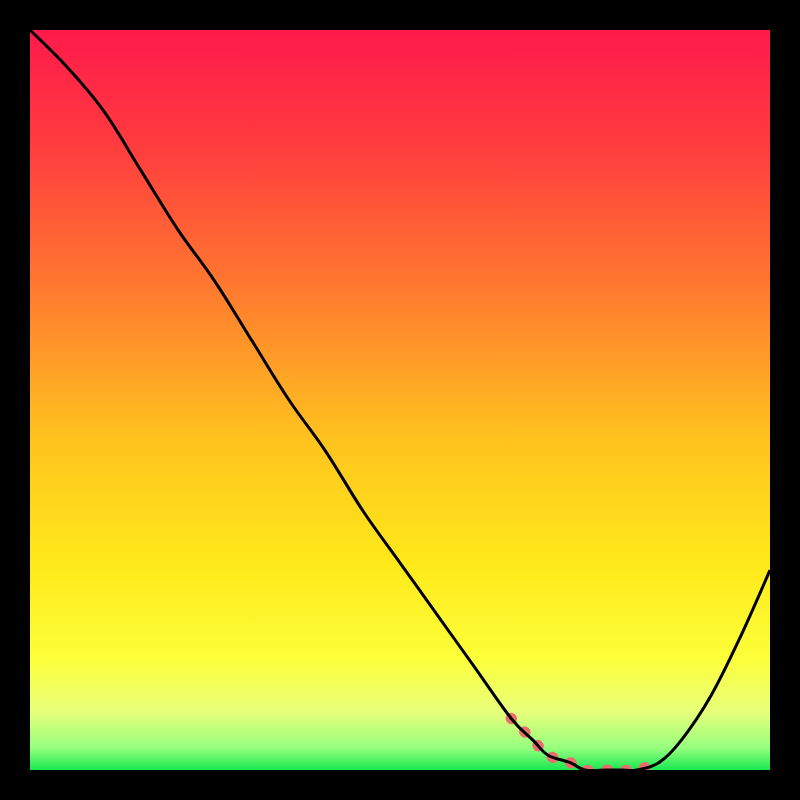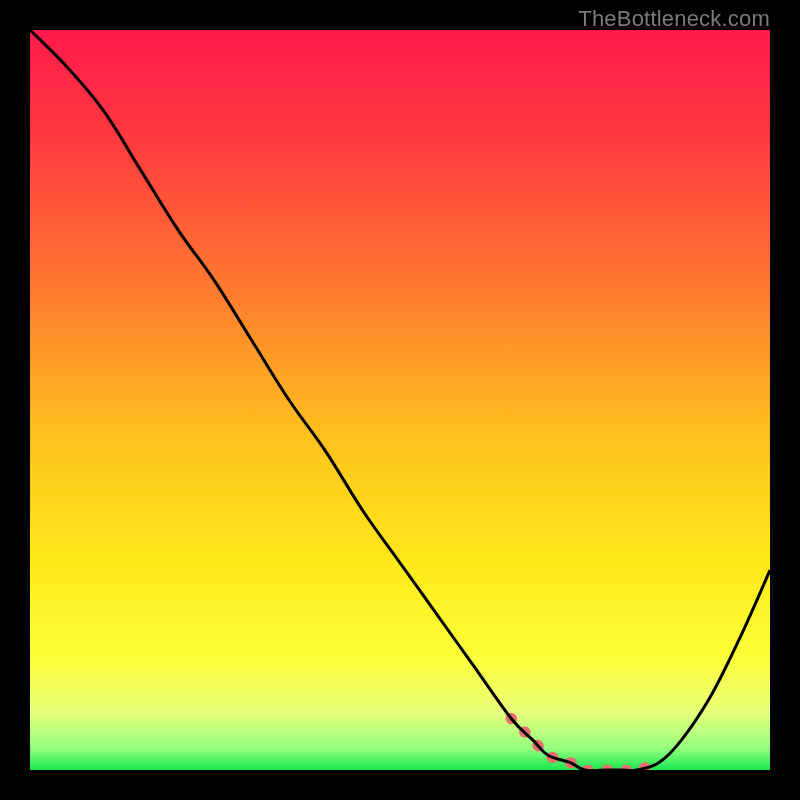--- a/index.html
+++ b/index.html
@@ -85,15 +85,14 @@
       </defs>
       <rect x="0" y="0" width="740" height="740" fill="url(#bg)"></rect>
     </svg>
 
     <svg class="curve" viewBox="0 0 740 740" preserveAspectRatio="none">
       <path id="dotted-path" class="dotted" d="M 481 688.2 C 484.996 692.196 496.54 703.74 503.20000000000005 710.4 C 509.86000000000007 717.06 511.34000000000003 721.2040000000001 518 725.2 C 524.66 729.196 533.54 729.936 540.1999999999999 732.6 C 546.8599999999999 735.264 548.34 738.668 555 740 C 561.66 741.332 570.5400000000001 740 577.2 740 C 583.86 740 586.672 740 592 740 C 597.328 740 600.14 741.332 606.8 740 C 613.4599999999999 738.668 625.004 733.932 629 732.6"></path>
       <path id="main-path" class="mainline" d="M 0 0 C 6.66 6.66 23.68 22.348000000000006 37 37 C 50.32 51.651999999999994 60.68 62.751999999999995 74 81.39999999999998 C 87.32 100.04799999999996 97.68 119.2879999999999 111 140.5999999999999 C 124.32 161.91199999999992 134.68 179.82000000000005 148 199.80000000000007 C 161.32 219.7800000000001 171.68 231.61999999999998 185 251.59999999999997 C 198.32 271.5799999999999 208.68 289.488 222 310.8 C 235.32 332.112 245.68 350.02 259 370 C 272.32 389.98 282.68 401.82 296 421.8 C 309.32 441.78000000000003 319.68 461.02 333 481 C 346.32 500.98 356.68 514.1519999999999 370 532.8 C 383.32 551.448 393.68000000000006 565.952 407.00000000000006 584.6 C 420.32000000000005 603.248 430.68 617.752 444 636.4 C 457.32 655.048 470.344 674.88 481 688.2 C 491.656 701.5200000000001 496.54 703.74 503.20000000000005 710.4 C 509.86000000000007 717.06 511.34000000000003 721.2040000000001 518 725.2 C 524.66 729.196 533.54 729.936 540.1999999999999 732.6 C 546.8599999999999 735.264 548.34 738.668 555 740 C 561.66 741.332 570.5400000000001 740 577.2 740 C 583.86 740 586.672 740 592 740 C 597.328 740 600.14 741.332 606.8 740 C 613.4599999999999 738.668 621.008 737.928 629 732.6 C 636.992 727.272 641.876 722.388 651.2 710.4 C 660.5240000000001 698.4119999999999 670.1440000000001 684.648 680.8000000000001 666 C 691.456 647.352 699.744 629.444 710.4 606.8 C 721.0559999999999 584.156 734.672 552.188 740 540.2"></path>
     </svg>
   </div>
 
-  <div class="watermark">TheBottleneck.com</div>
 
 </div>
 
 </body></html>

